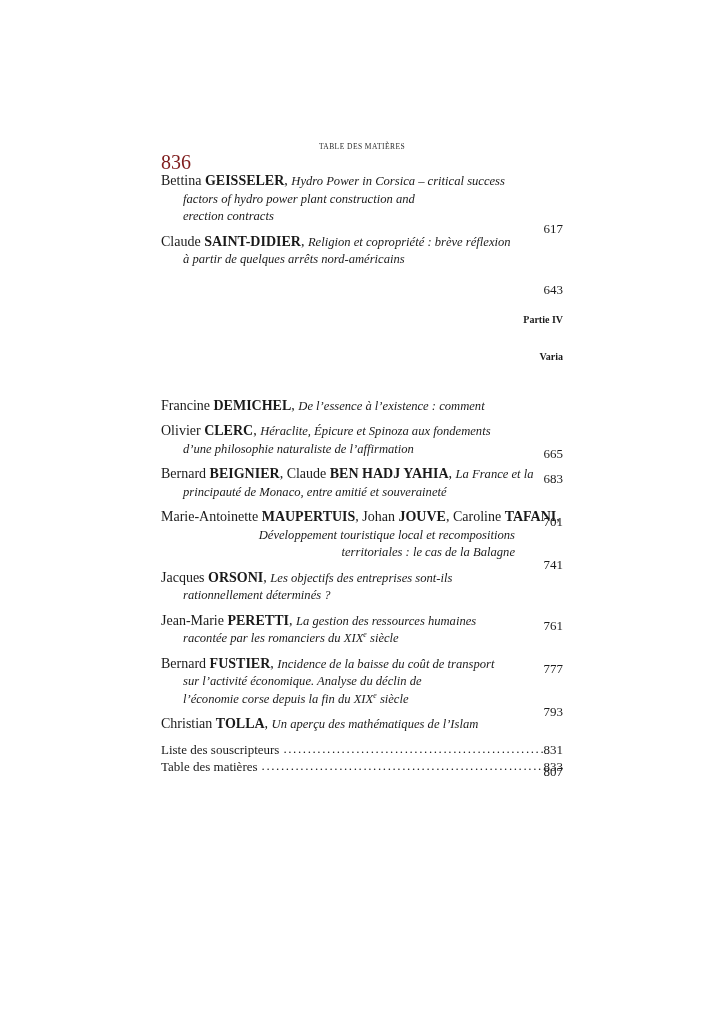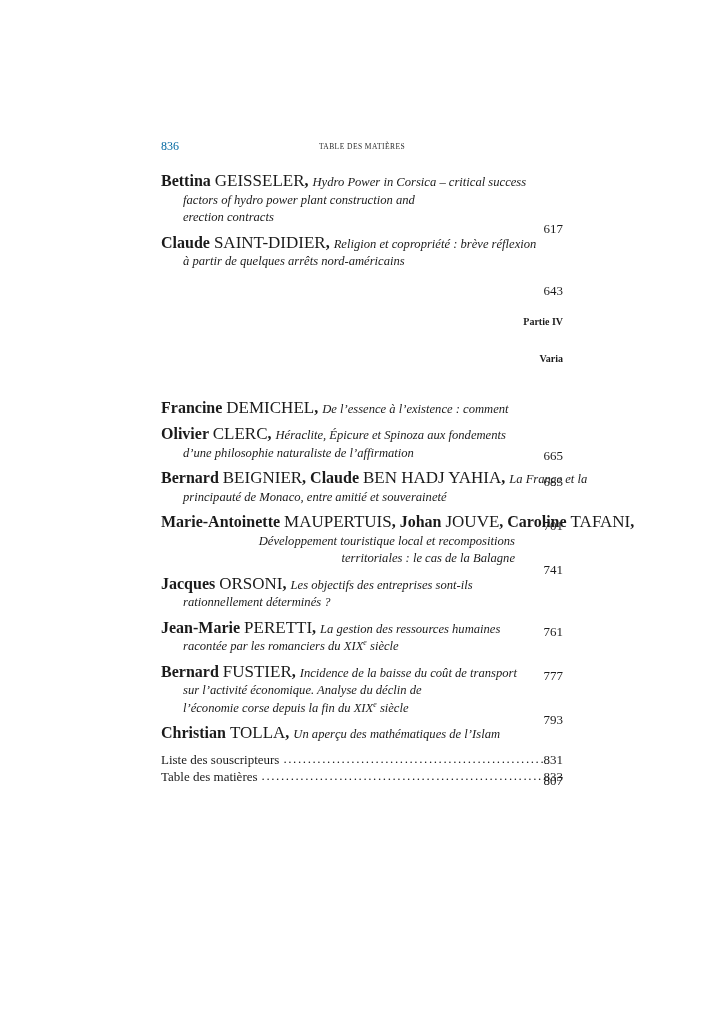--- a/index.html
+++ b/index.html
@@ -28,24 +28,24 @@
   .running-head {
     position: absolute;
     left: 161px;
     top: 138px;
     width: 402px;
     height: 16px;
   }
   .folio {
     position: absolute;
     left: 0;
-    top: 0;
-    font-size: 12px;
+    top: 16px;
+    font-size: 20px;
     line-height: 16px;
-    color: #0369a1;
+    color: #7f1d1d;
   }
   .head-title {
     position: absolute;
     left: 0;
     top: 3px;
     width: 402px;
     text-align: center;
     font-size: 7.5px;
     letter-spacing: 0.45px;
     line-height: 12px;
@@ -79,26 +79,26 @@
   }
   .entry-line.cont {
     padding-left: 22px;
   }
   .entry-line.cont2 {
     padding-left: 26px;
     text-align: right;
   }
 
   .author {
+    font-weight: normal;
+    font-size: 14px;
+  }
+  .surname {
     font-weight: bold;
-    font-size: 16px;
-  }
-  .surname {
-    font-weight: normal;
-    font-size: 17px;
+    font-size: 14px;
   }
   .title-it {
     font-style: italic;
     font-size: 12.6px;
   }
   .pageno {
     position: absolute;
     right: 0;
     top: 0;
     width: 40px;

